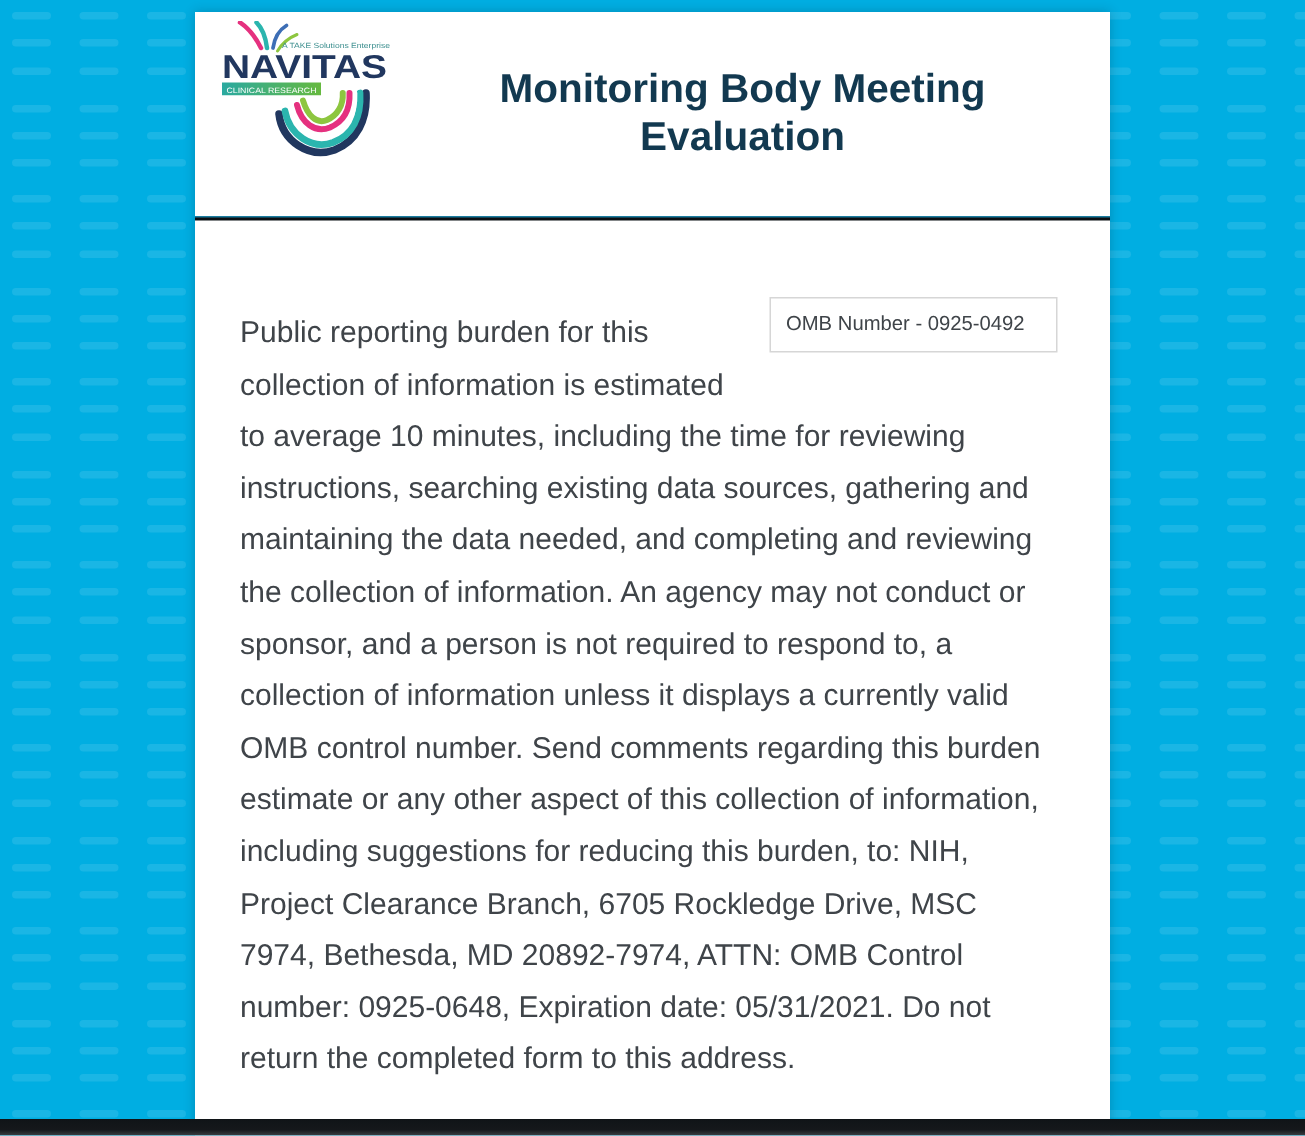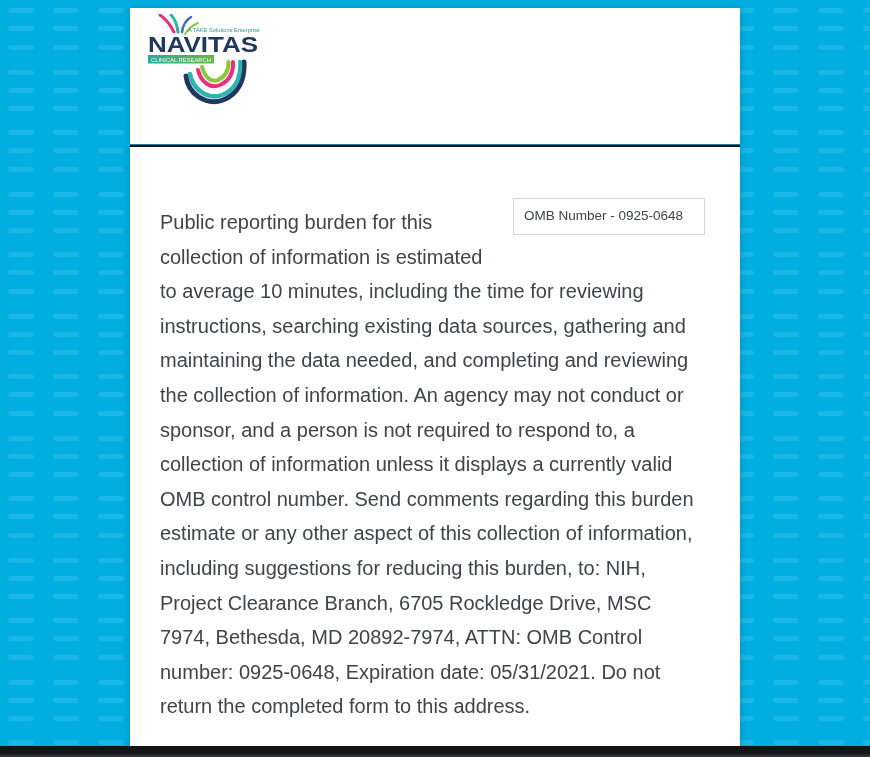--- a/index.html
+++ b/index.html
@@ -875,28 +875,29 @@
         <g fill="none" stroke-linecap="round">
           <path d="M38 62 C 40 80, 58 92, 75 86 C 90 80, 97 66, 96 48" stroke="#21375f" stroke-width="5"></path>
           <path d="M42 60 C 45 76, 60 86, 74 81 C 87 76, 93 64, 92 48" stroke="#2bb5ae" stroke-width="4.5"></path>
           <path d="M46 58 C 49 72, 61 80, 73 76 C 84 71, 89 61, 88.5 48" stroke="#ffffff" stroke-width="3.5"></path>
           <path d="M50 56 C 53 68, 62 75, 72 71 C 81 67, 85.5 59, 85 48" stroke="#e5317f" stroke-width="4"></path>
           <path d="M54 53 C 57 63, 63 69, 70 66 C 77 63, 81 56, 80.5 48" stroke="#8dc63f" stroke-width="4"></path>
         </g>
       </svg>
     </div>
 
+    <h1 class="page-title">Monitoring Body Meeting Evaluation</h1>
   </div>
 
   <div class="divider"></div>
 
   <div class="card-main">
 
     <div class="omb-box">
-      <div>OMB Number - 0925-0648</div>
+      <div>OMB Number - 0925-0492</div>
     </div>
 
     <p class="body-par">Public reporting burden for this collection of information is estimated to average 10 minutes, including the time for reviewing instructions, searching existing data sources, gathering and maintaining the data needed, and completing and reviewing the collection of information. An agency may not conduct or sponsor, and a person is not required to respond to, a collection of information unless it displays a currently valid OMB control number. Send comments regarding this burden estimate or any other aspect of this collection of information, including suggestions for reducing this burden, to: NIH, Project Clearance Branch, 6705 Rockledge Drive, MSC 7974, Bethesda, MD 20892-7974, ATTN: OMB Control number: 0925-0648, Expiration date: 05/31/2021. Do not return the completed form to this address.</p>
 
   </div>
 </div>
 
 <div class="bottom-bar"></div>
 
 </body></html>

